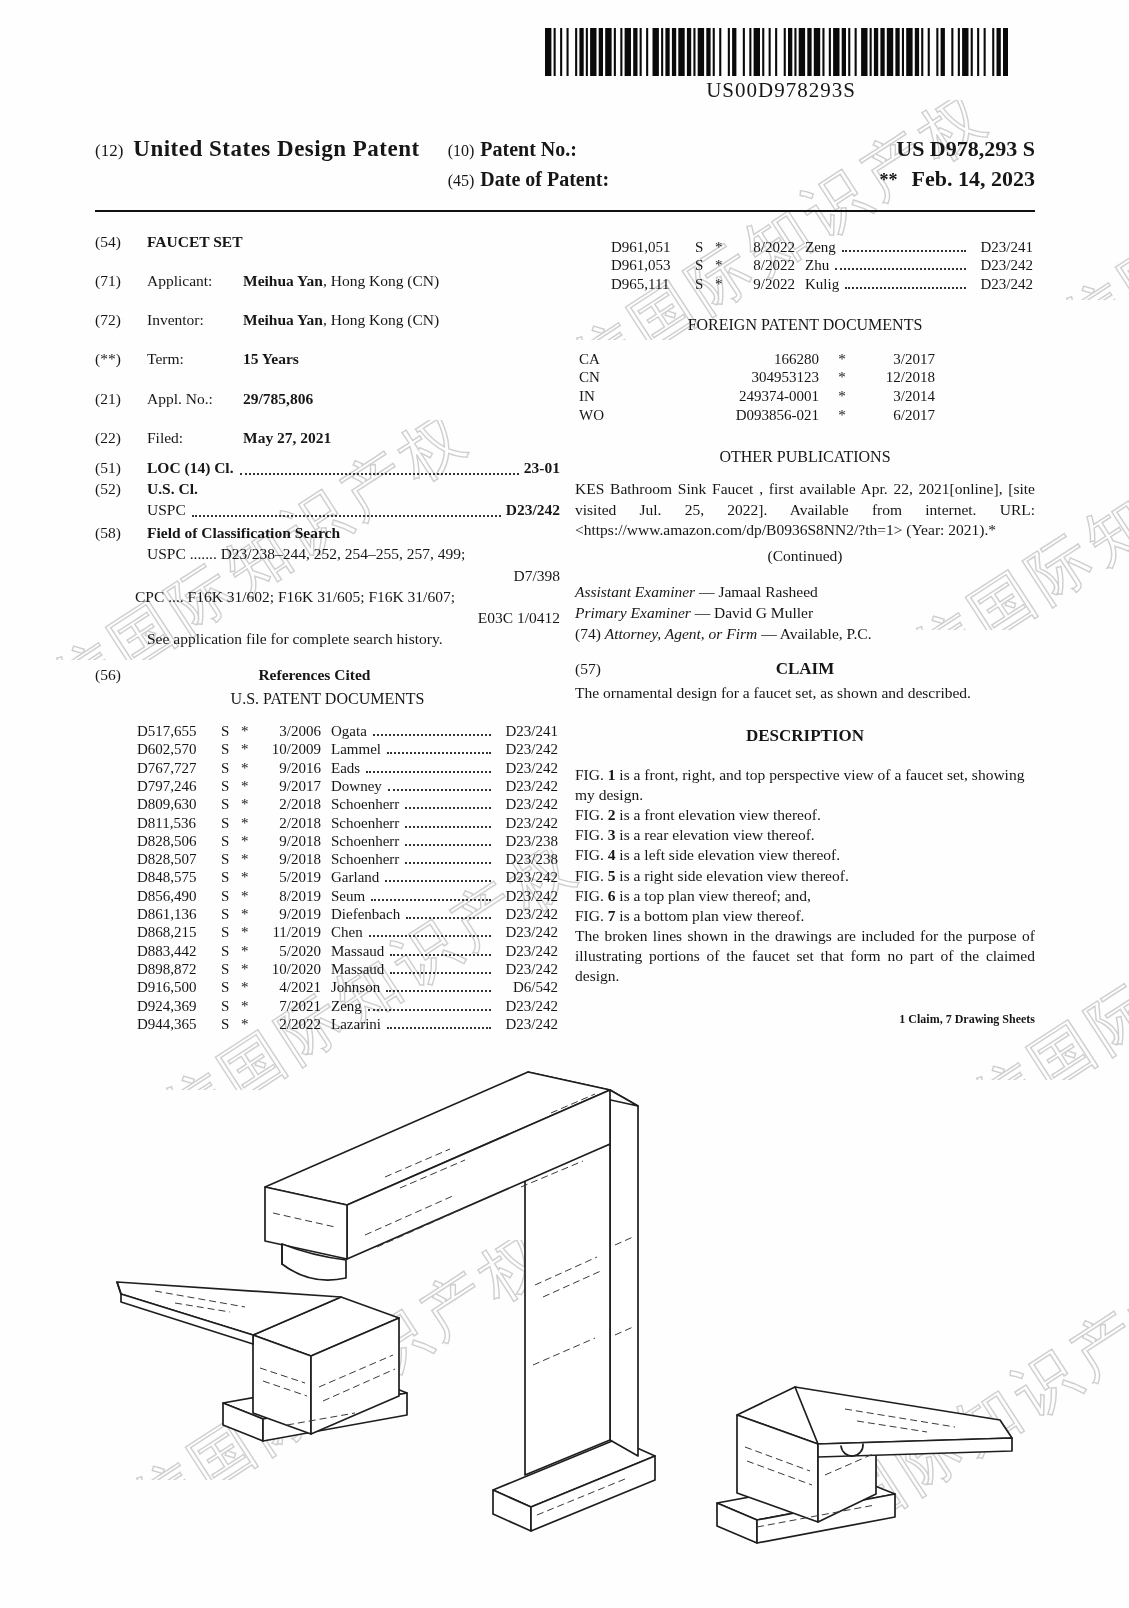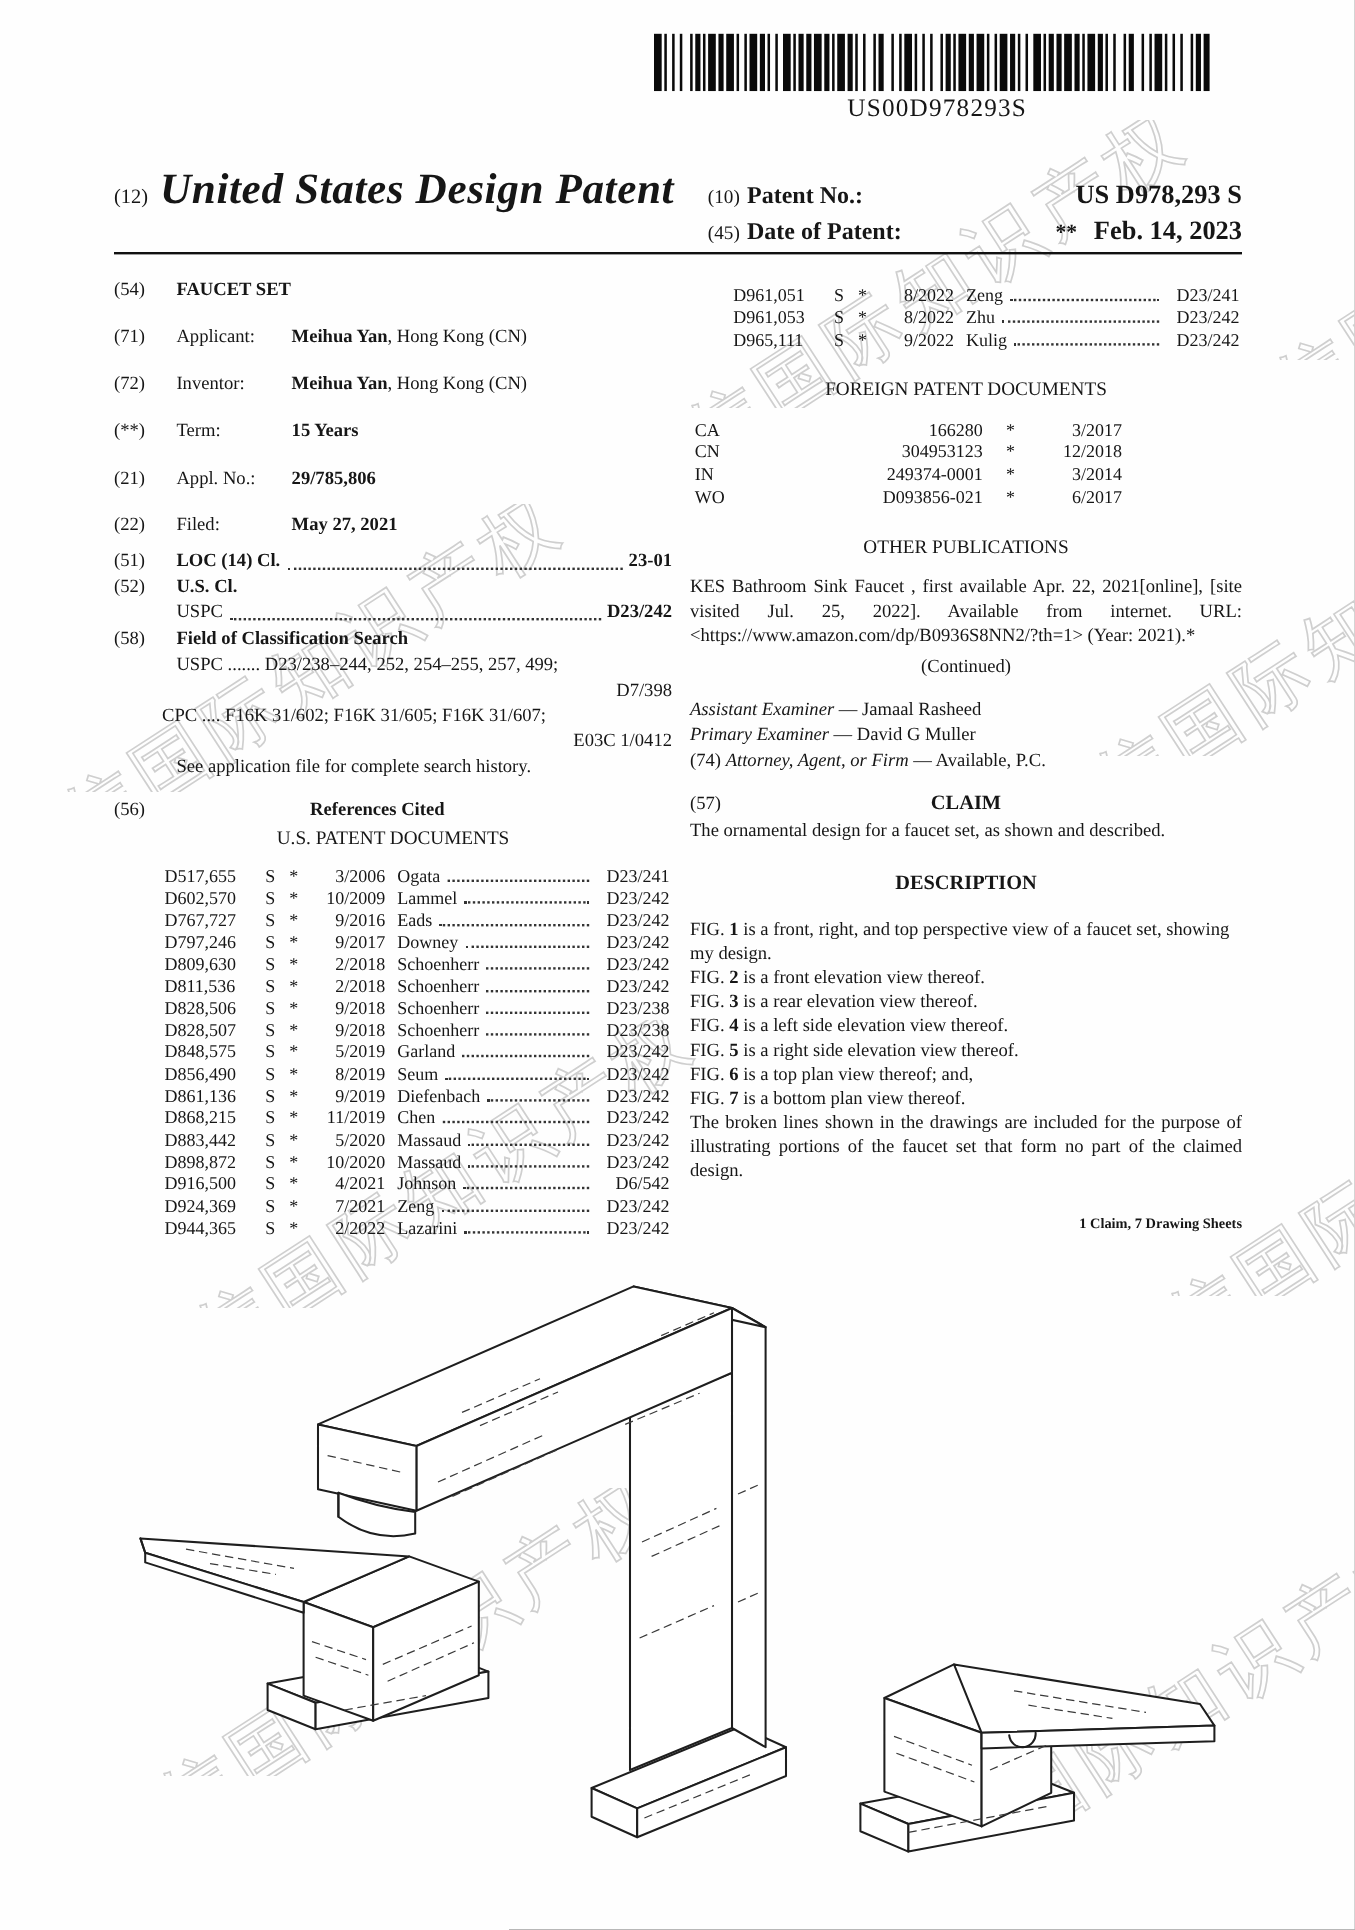--- a/index.html
+++ b/index.html
@@ -17,21 +17,21 @@
   }
   
   #barcode-wrap{left:545px; top:28px; width:472px; text-align:center;}
   #barcode-svg{display:block; width:472px; height:48px;}
   #barcode-svg rect{fill:#0a0a0a;}
   .barcode-text{font-size:21px; letter-spacing:1px; margin-top:2px;}
   
   #header{left:95px; top:136px; width:940px;}
   .hdr-row{display:flex; align-items:baseline;}
   .kind-code{font-size:17px; margin-right:10px;}
-  .doc-type{font-size:36px; font-weight:bold; letter-spacing:0.5px; white-space:nowrap;font-style:italic;}
+  .doc-type{font-size:23px; font-weight:bold; letter-spacing:0.5px; white-space:nowrap;}
   .hdr-right{margin-left:28px; flex:1;}
   .hr-line{display:flex; align-items:baseline; justify-content:space-between;}
   .hr-code{font-size:16px;}
   .hr-label{font-size:20px; font-weight:bold; margin-left:6px;}
   .hr-val{font-size:22px; font-weight:bold; white-space:nowrap;}
   .hr-stars{font-size:18px; font-weight:bold; margin-right:14px;}
   .surname{font-size:20px; font-weight:bold; margin-top:2px;}
   .rule{left:95px; top:210px; width:940px; border-top:2px solid #111; height:0;}
   
   #col-left{left:95px; top:232px; width:465px; font-size:15.5px; line-height:1.3;}

